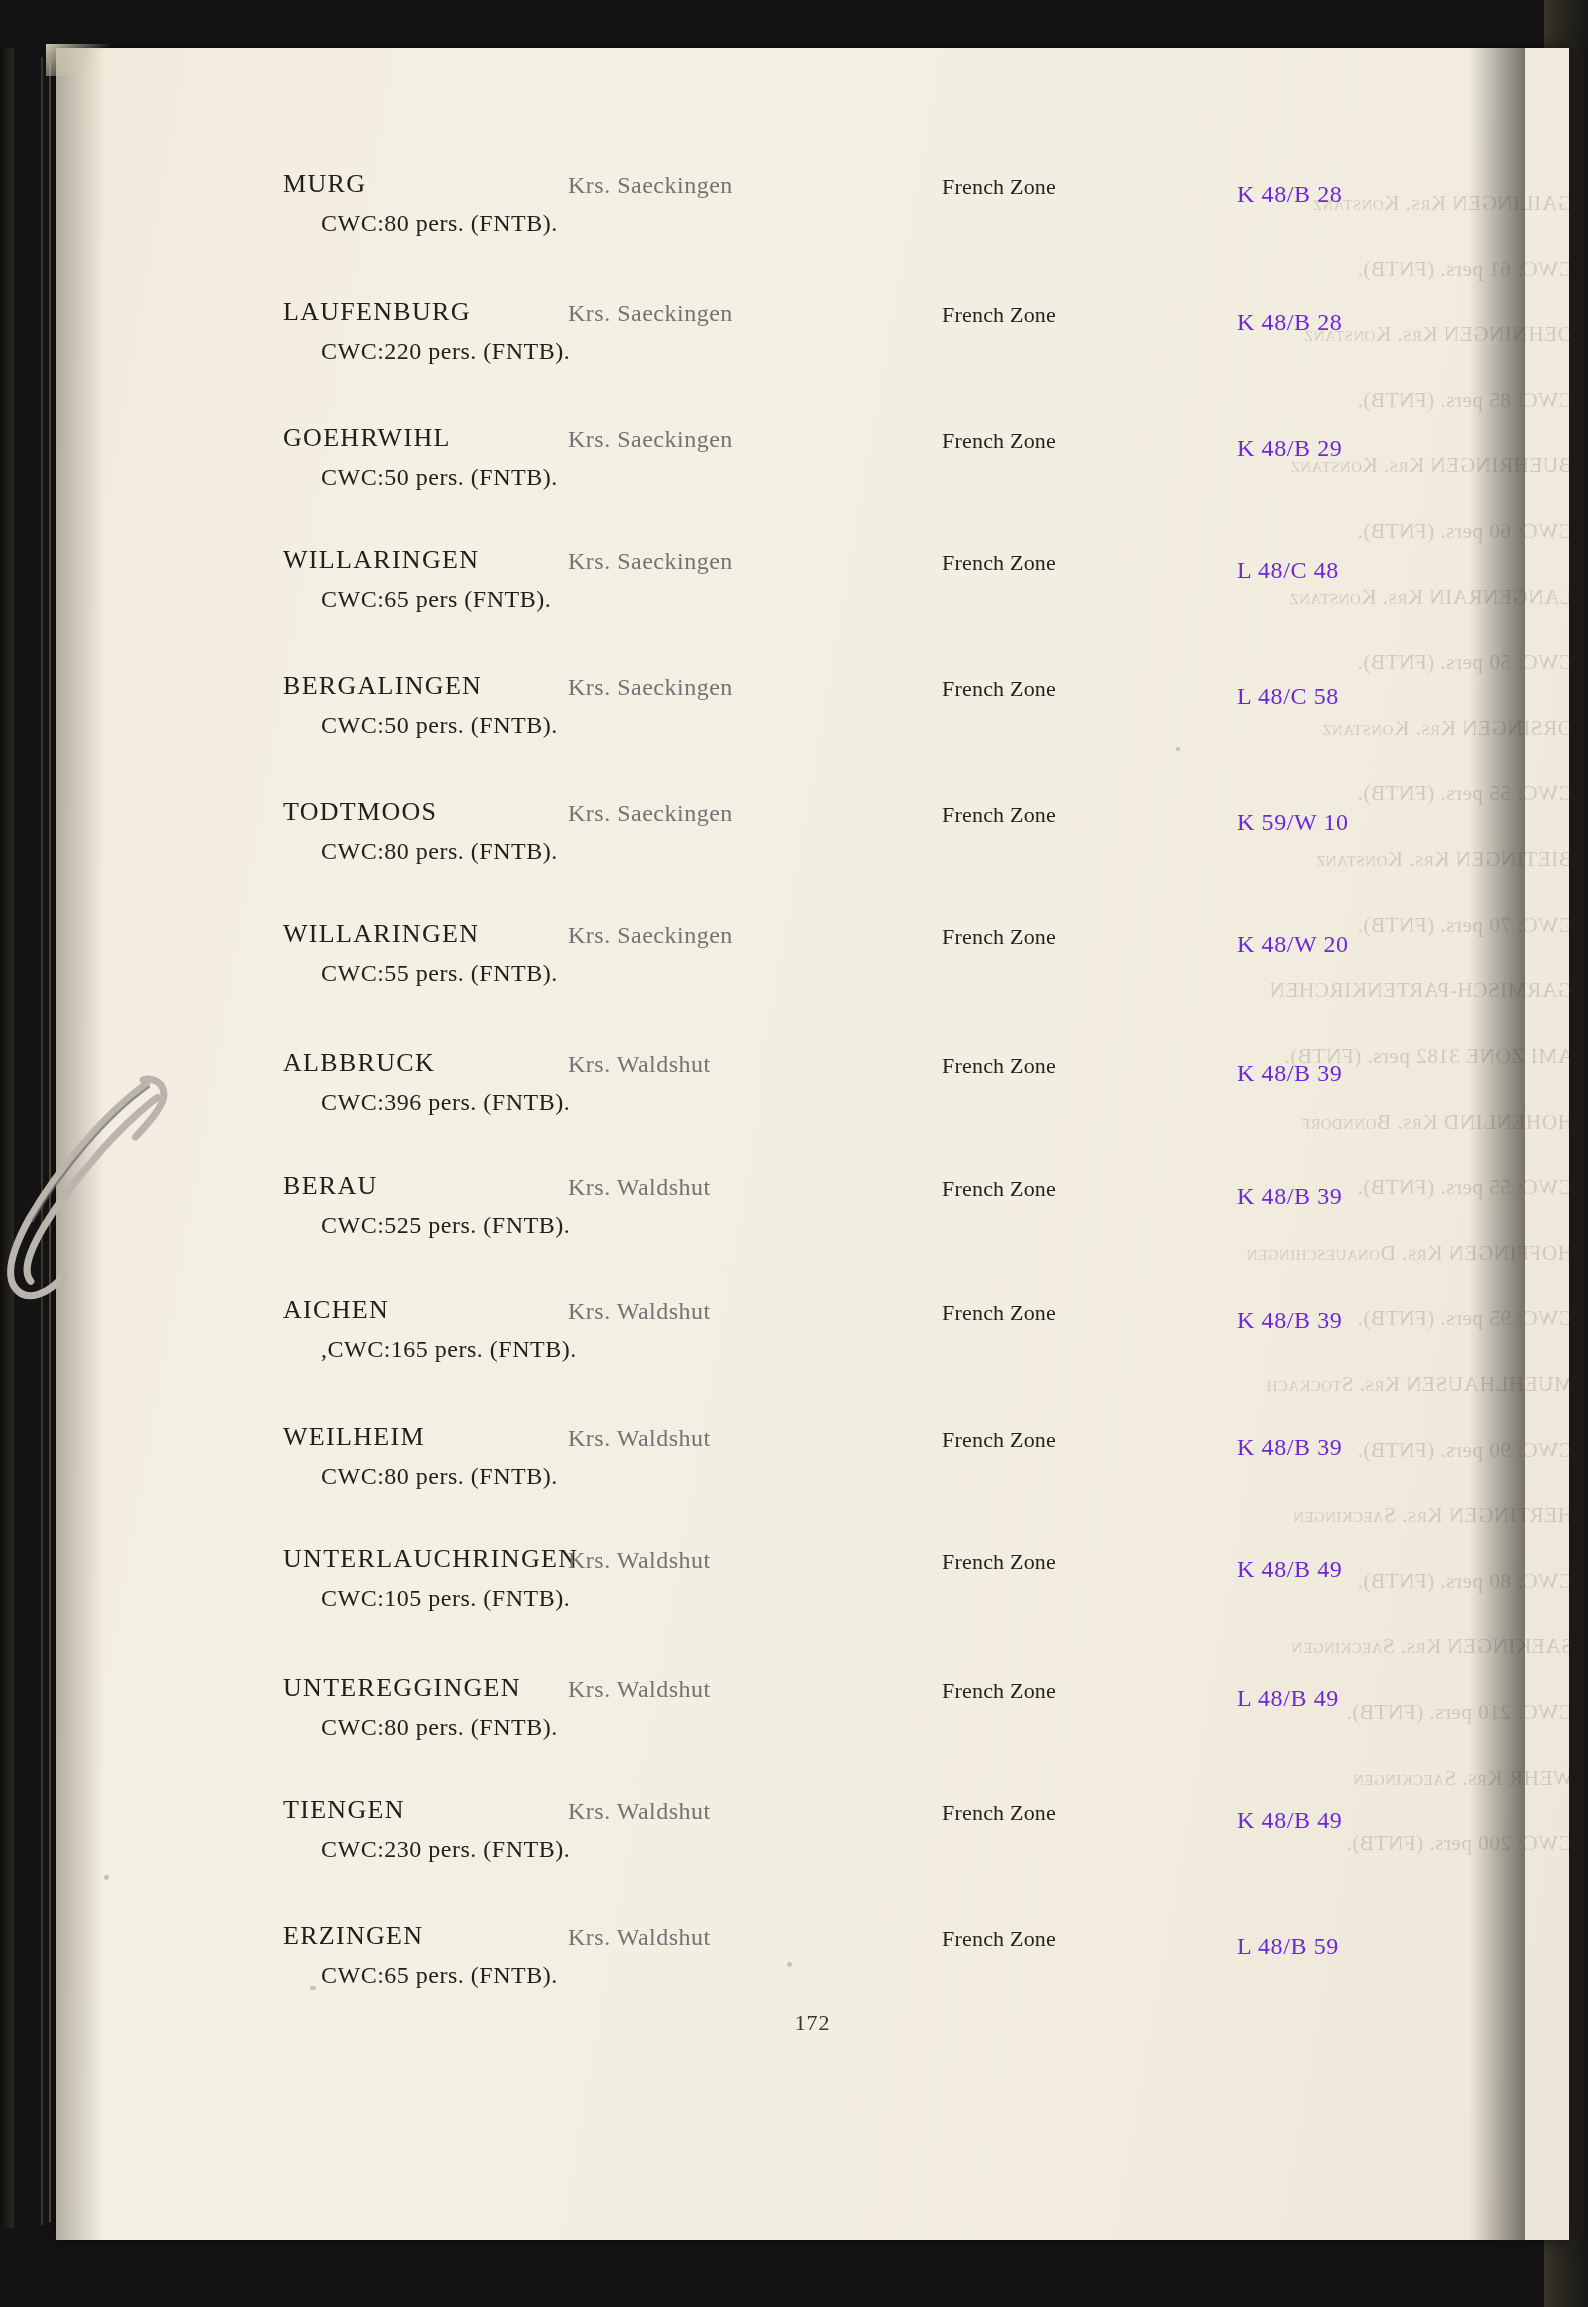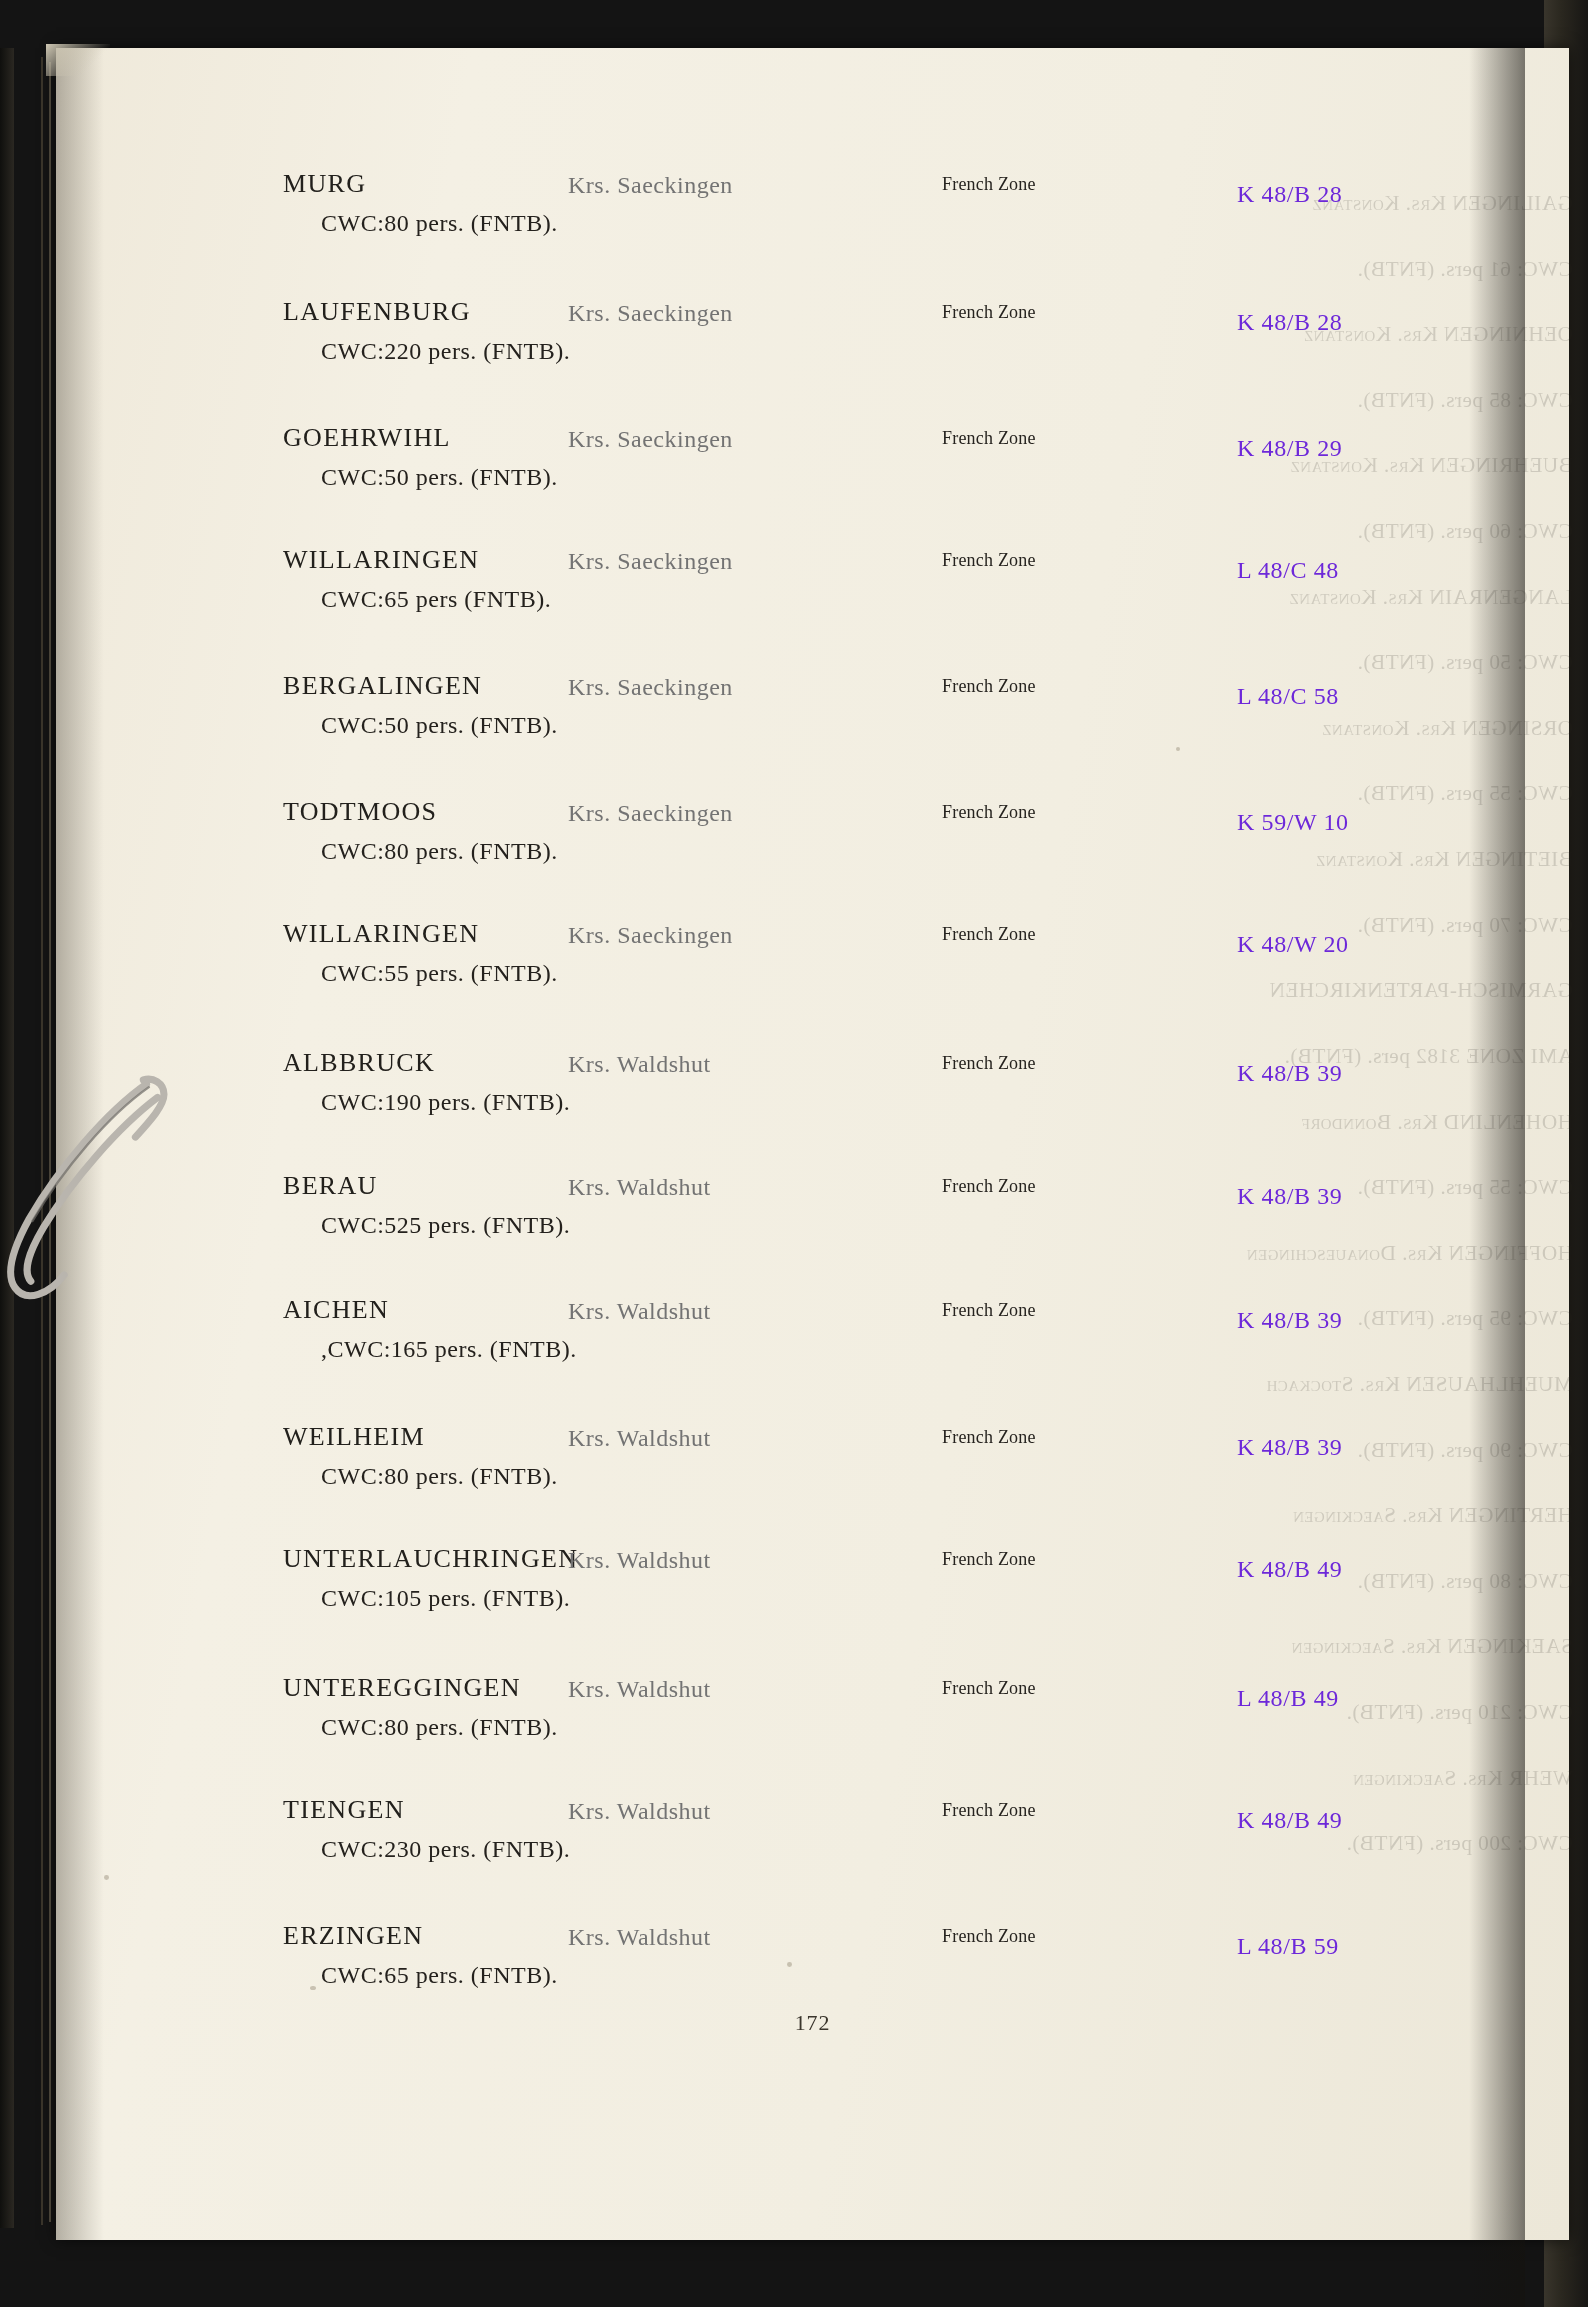--- a/index.html
+++ b/index.html
@@ -157,21 +157,21 @@
     left: 341px;
     top: 3.2px;
     font-size: 24px;
     letter-spacing: 0.5px;
     color: #737373;
   }
   .zone {
     position: absolute;
     left: 715px;
     top: 4.8px;
-    font-size: 18px;
+    font-size: 22px;
     letter-spacing: 0.2px;
     color: #26231f;
   }
   .code {
     position: absolute;
     left: 1010px;
     top: 1.6px;
     font-size: 24px;
     letter-spacing: 0.6px;
     color: #6d28d9;
@@ -316,21 +316,21 @@
         </div>
         <div class="line2"><span class="cwc-label">CWC:</span><span>55 pers. (FNTB).</span></div>
       </div>
       <div class="entry j3">
         <div class="line1">
           <span class="place">ALBBRUCK</span>
           <span class="kreis">Krs. Waldshut</span>
           <span class="zone">French Zone</span>
           <span class="code">K 48/B 39</span>
         </div>
-        <div class="line2"><span class="cwc-label">CWC:</span><span>190 pers. (FNTB).</span></div>
+        <div class="line2"><span class="cwc-label">CWC:</span><span>396 pers. (FNTB).</span></div>
       </div>
       <div class="entry ">
         <div class="line1">
           <span class="place">BERAU</span>
           <span class="kreis">Krs. Waldshut</span>
           <span class="zone">French Zone</span>
           <span class="code">K 48/B 39</span>
         </div>
         <div class="line2"><span class="cwc-label">CWC:</span><span>525 pers. (FNTB).</span></div>
       </div>

